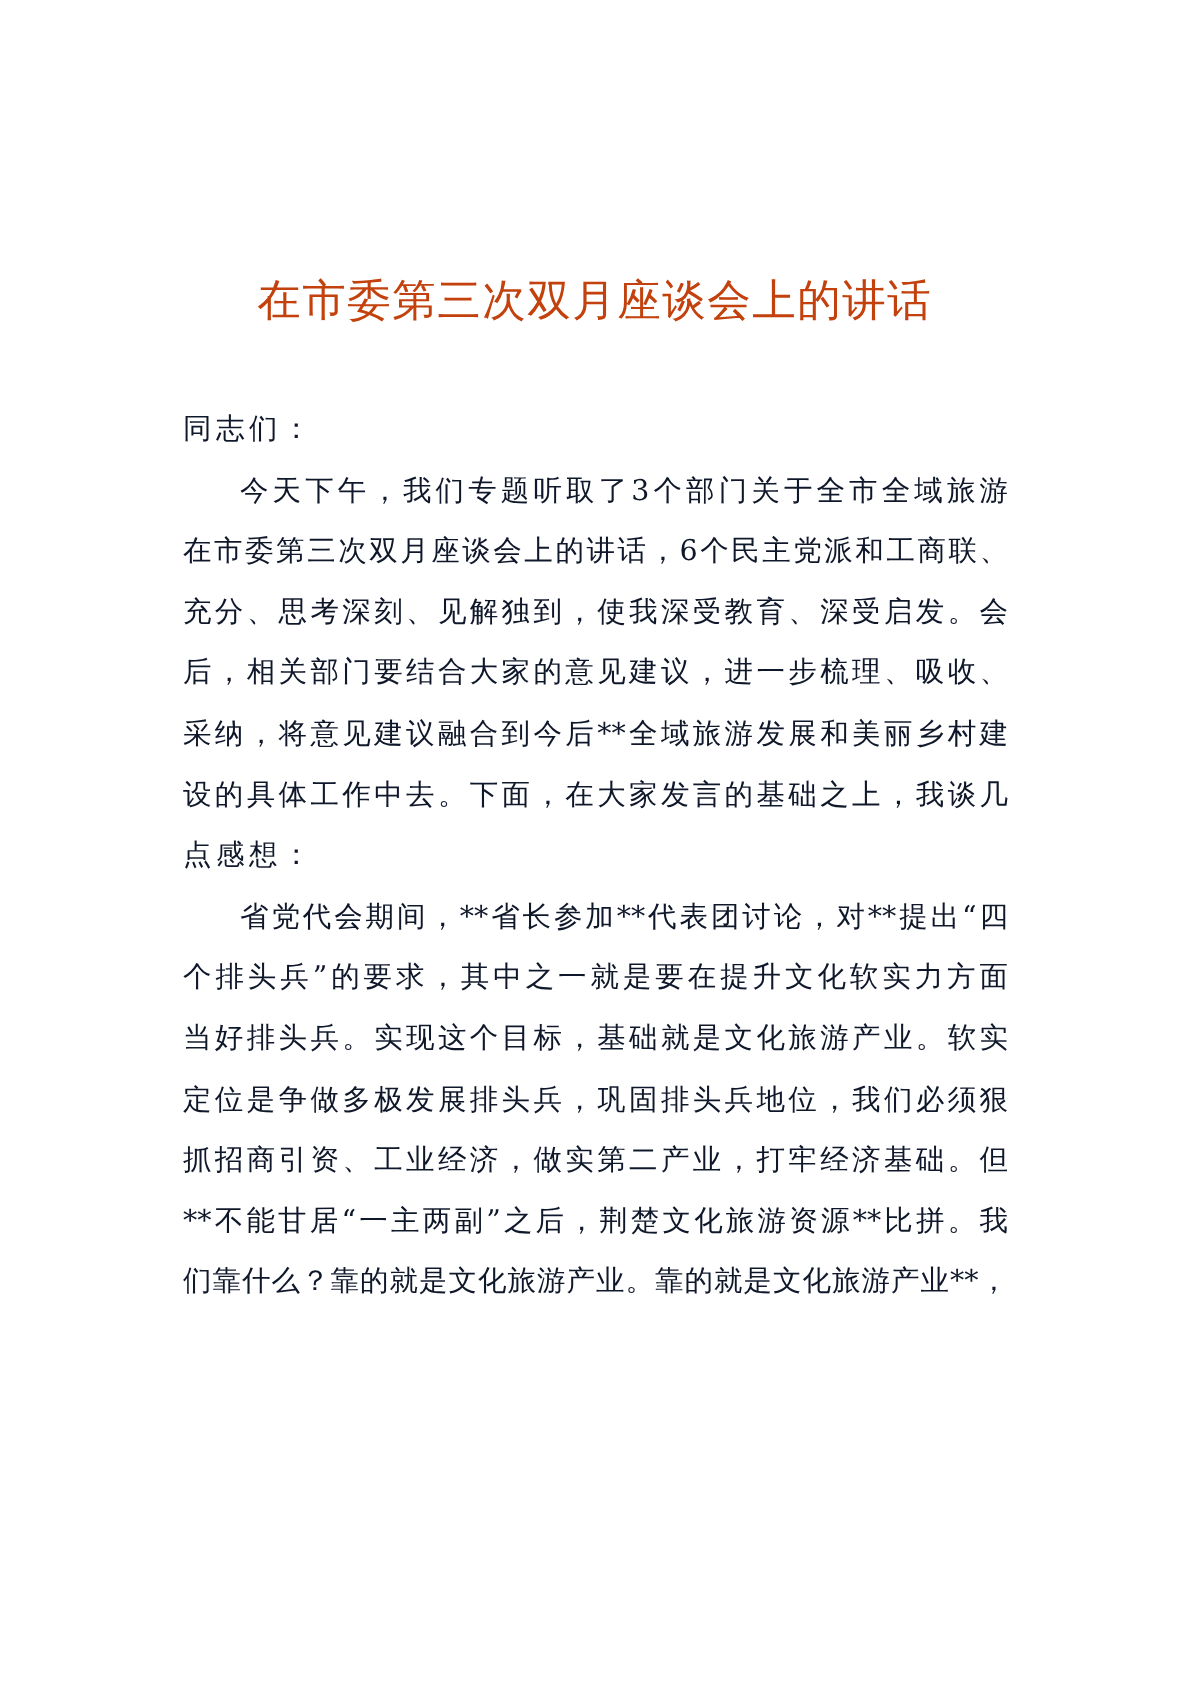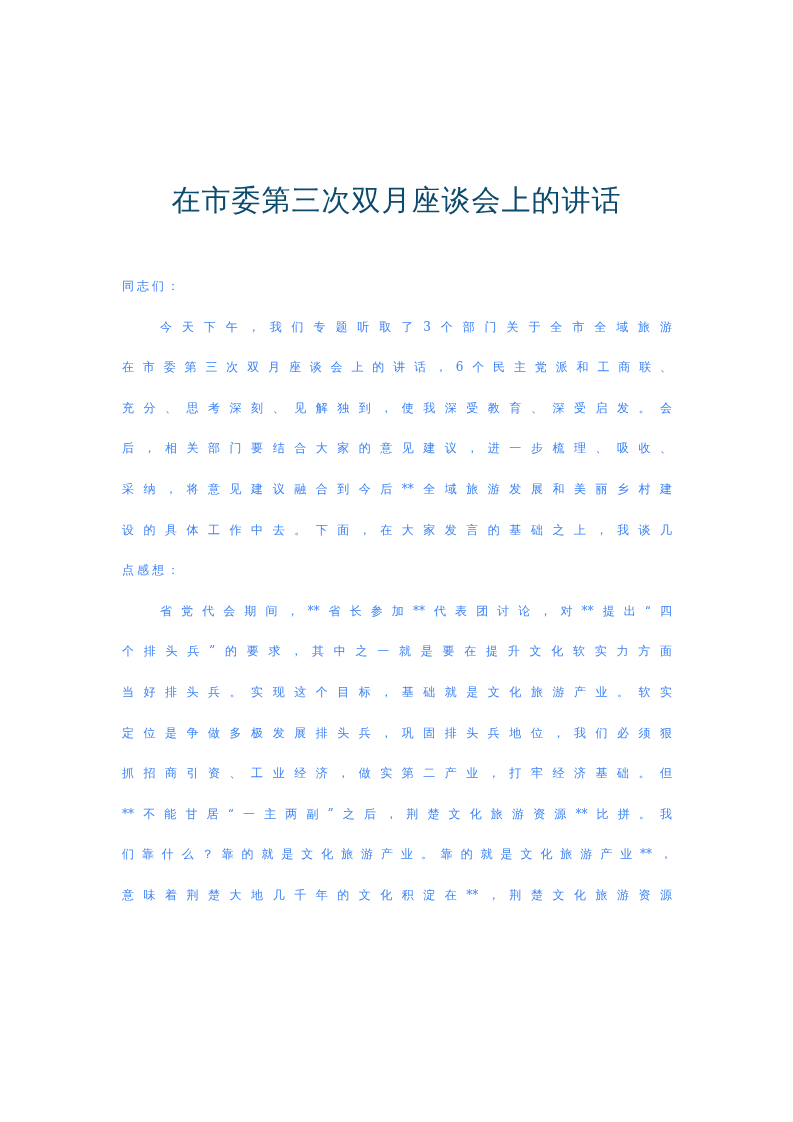--- a/index.html
+++ b/index.html
@@ -25,38 +25,38 @@
     }
     .title {
       position: absolute;
       left: 0;
       width: 793px;
       top: 180px;
       text-align: center;
       font-size: 29px;
       line-height: 40px;
       letter-spacing: 1px;
-      color: #0c4a6e;
+      color: #c2410c;
       font-family: "DejaVu Serif", "Liberation Serif", serif;
     }
     .body-text {
       position: absolute;
       left: 122px;
       width: 550px;
       top: 266px;
     }
     .line {
       display: block;
       height: 40.6px;
       line-height: 40.6px;
-      font-size: 12px;
+      font-size: 19px;
       white-space: nowrap;
       text-align: justify;
       text-align-last: justify;
-      color: #3b82f6;
+      color: #0f172a;
     }
     .line.indent {
       padding-left: 38px;
     }
     .line.short {
       text-align-last: left;
       letter-spacing: 3px;
     }
   </style>
 </head>
@@ -79,16 +79,15 @@
     </div>
 
     <div>
       <span class="line indent">省党代会期间，**省长参加**代表团讨论，对**提出“四</span>
       <span class="line">个排头兵”的要求，其中之一就是要在提升文化软实力方面</span>
       <span class="line">当好排头兵。实现这个目标，基础就是文化旅游产业。软实</span>
       <span class="line">定位是争做多极发展排头兵，巩固排头兵地位，我们必须狠</span>
       <span class="line">抓招商引资、工业经济，做实第二产业，打牢经济基础。但</span>
       <span class="line">**不能甘居“一主两副”之后，荆楚文化旅游资源**比拼。我</span>
       <span class="line">们靠什么？靠的就是文化旅游产业。靠的就是文化旅游产业**，</span>
-      <span class="line">意味着荆楚大地几千年的文化积淀在**，荆楚文化旅游资源</span>
     </div>
   </div>
 </div>
 
 </body></html>

